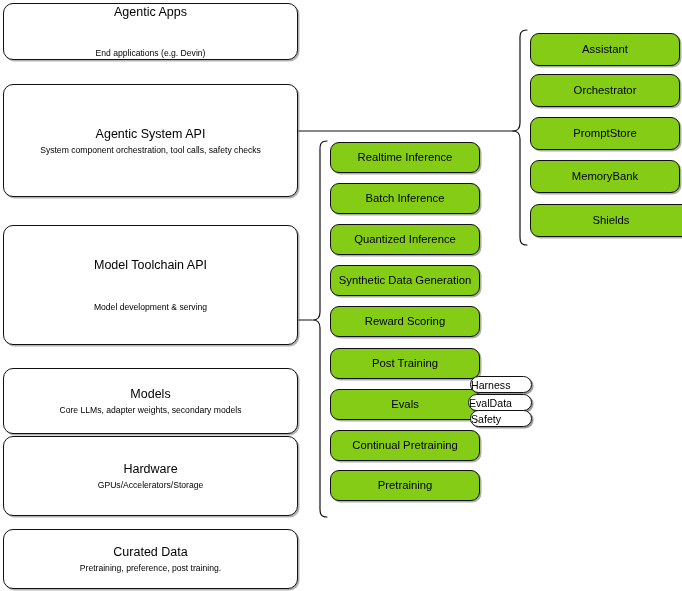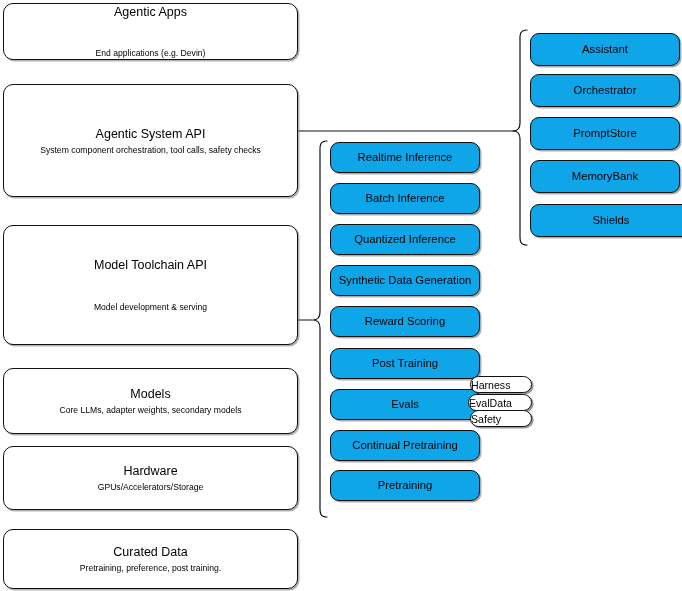--- a/index.html
+++ b/index.html
@@ -44,21 +44,21 @@
     font-size: 8.6px;
     line-height: 12px;
     color: #000;
     margin-top: 2px;
     white-space: nowrap;
   }
   
   .chip {
     position: absolute;
     box-sizing: border-box;
-    background: #0ea5e9;
+    background: #84cc16;
     border: 1.1px solid #111111;
     border-radius: 9px;
     display: flex;
     align-items: center;
     justify-content: center;
     text-align: center;
     font-size: 11.3px;
     line-height: 13px;
     white-space: nowrap;
     box-shadow: 1.5px 1.5px 0 rgba(0,0,0,0.32);
@@ -114,21 +114,21 @@
   <div class="node" style="left:3px; top:225px; width:295px; height:120px;gap:26px;">
     <div class="title">Model Toolchain API</div>
     <div class="subtitle">Model development &amp; serving</div>
   </div>
 
   <div class="node" style="left:3px; top:368px; width:295px; height:66px;">
     <div class="title">Models</div>
     <div class="subtitle">Core LLMs, adapter weights, secondary models</div>
   </div>
 
-  <div class="node" style="left:3px; top:446px; width:295px; height:64px;">
+  <div class="node" style="left:3px; top:436px; width:295px; height:80px;">
     <div class="title">Hardware</div>
     <div class="subtitle">GPUs/Accelerators/Storage</div>
   </div>
 
   <div class="node" style="left:3px; top:529px; width:295px; height:60px;">
     <div class="title">Curated Data</div>
     <div class="subtitle">Pretraining, preference, post training.</div>
   </div>
 
   <svg class="deco" viewBox="0 0 682 591">

